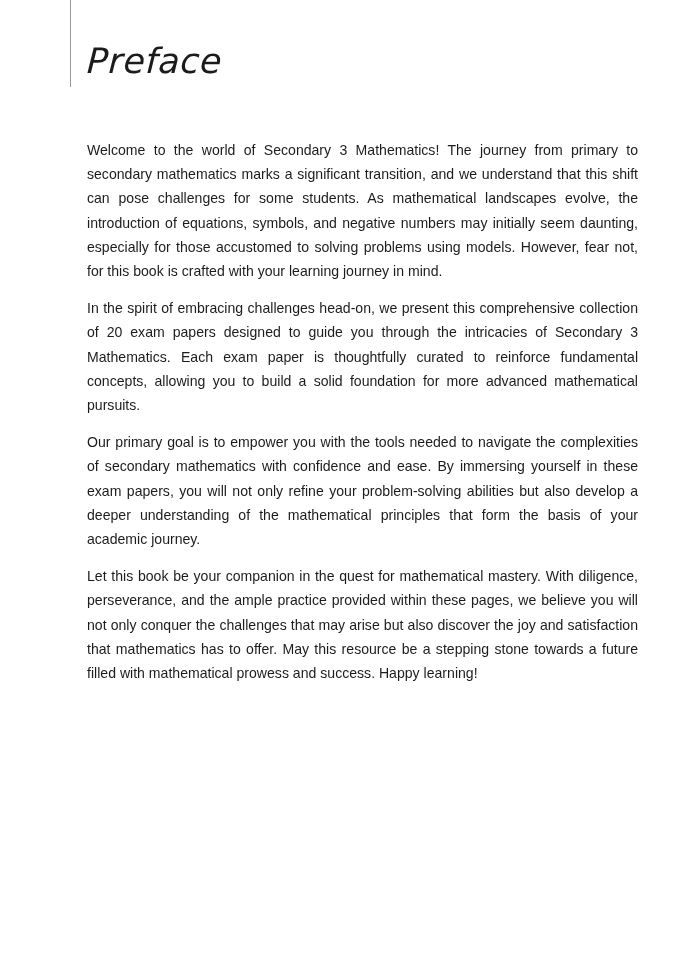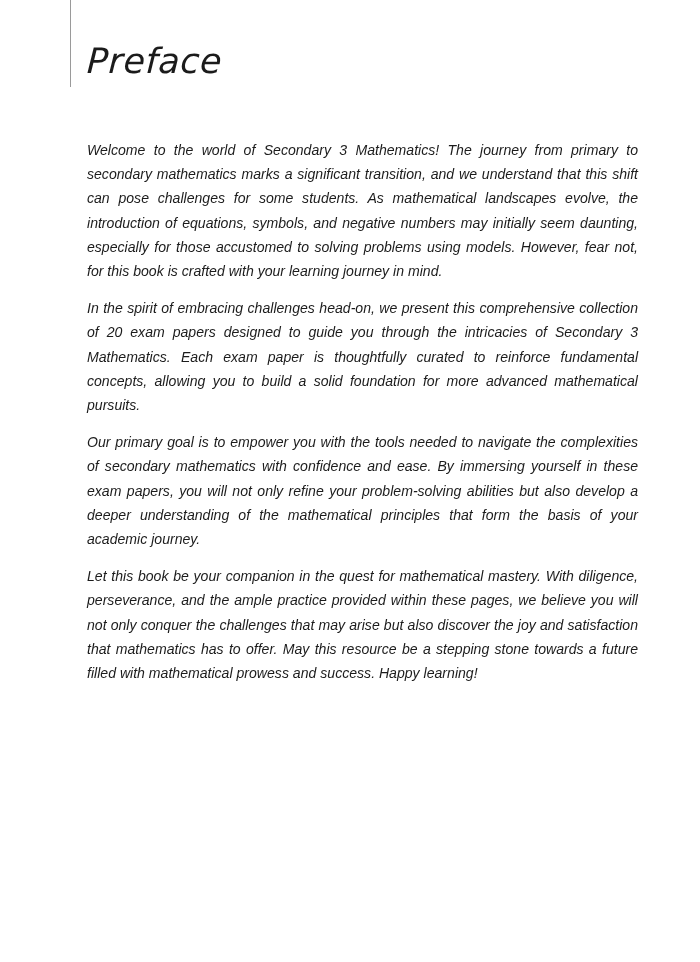--- a/index.html
+++ b/index.html
@@ -35,21 +35,20 @@
     letter-spacing: 0.5px;
     color: #1b1b1b;
     line-height: 1;
     transform: skewX(-3deg);
   }
   .body-block {
     position: absolute;
     left: 87px;
     top: 138px;
     width: 551px;
-    font-style: italic;
   }
   .para {
     margin: 0 0 13px 0;
     font-family: "Liberation Sans", sans-serif;
     font-size: 14.6px;
     line-height: 24.2px;
     color: #1c1c1c;
     text-align: justify;
     text-justify: inter-word;
     -webkit-hyphens: none;

